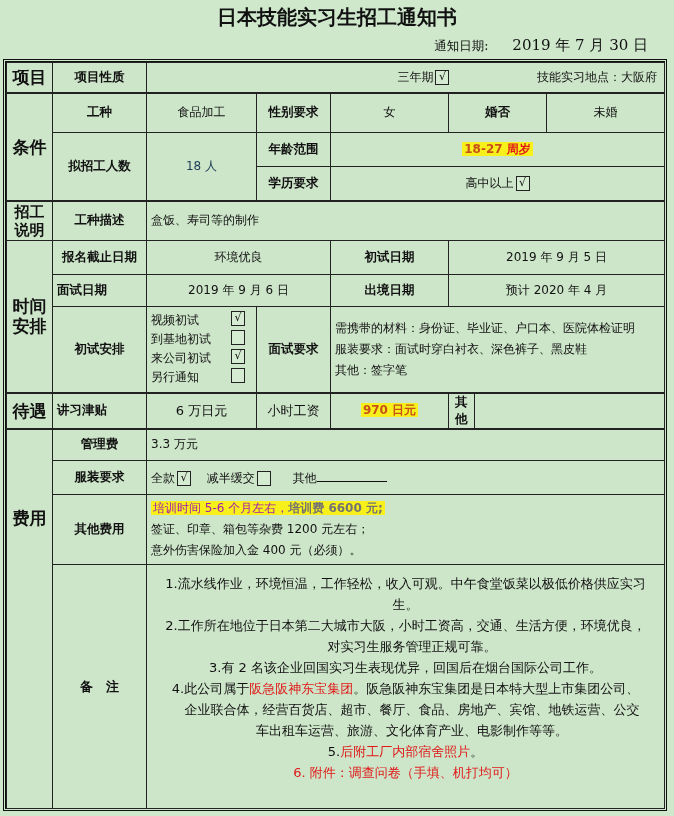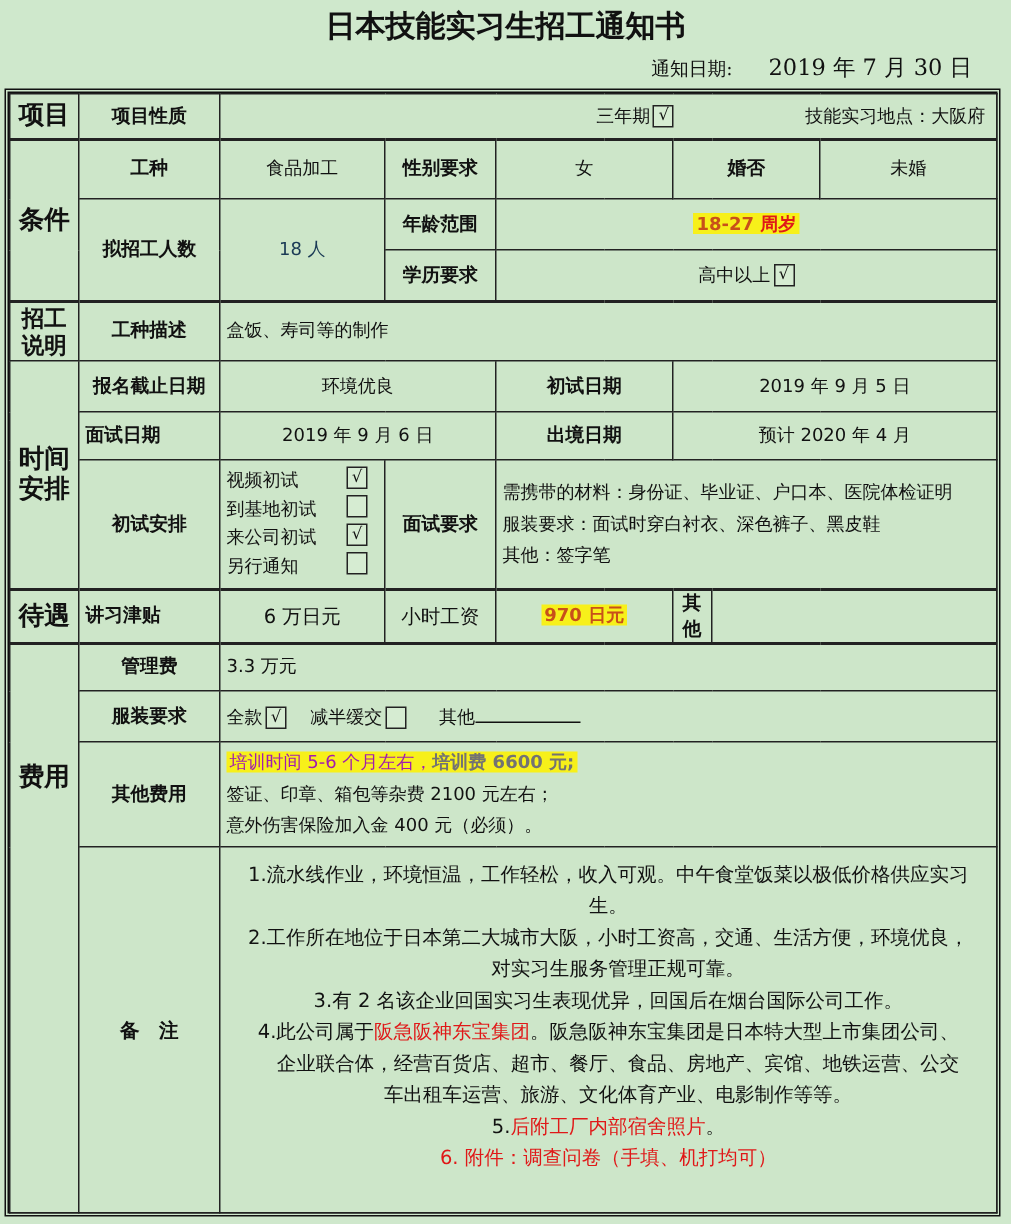--- a/index.html
+++ b/index.html
@@ -177,21 +177,21 @@
     <td colspan="7" class="left" style="">
       <span>全款</span><span class="cb">√</span>
       <span style="margin-left:12px">减半缓交</span><span class="cb"></span>
       <span style="margin-left:18px">其他</span><span class="underline"></span>
     </td>
   </tr>
   <tr style="height:70px">
     <td class="lbl">其他费用</td>
     <td colspan="7" class="fees">
       <div><span class="hl"><span style="color:#a21caf">培训时间 5-6 个月左右，</span><span class="redb">培训费 6600 元;</span></span></div>
-      <div>签证、印章、箱包等杂费 2100 元左右；</div>
+      <div>签证、印章、箱包等杂费 1200 元左右；</div>
       <div>意外伤害保险加入金 400 元（必须）。</div>
     </td>
   </tr>
   <tr style="height:244px">
     <td class="lbl" style="font-size:13px">备　注</td>
     <td colspan="7" class="notes">
       <div>1.流水线作业，环境恒温，工作轻松，收入可观。中午食堂饭菜以极低价格供应实习生。</div>
       <div>2.工作所在地位于日本第二大城市大阪，小时工资高，交通、生活方便，环境优良，</div>
       <div class="indent">对实习生服务管理正规可靠。</div>
       <div>3.有 2 名该企业回国实习生表现优异，回国后在烟台国际公司工作。</div>

